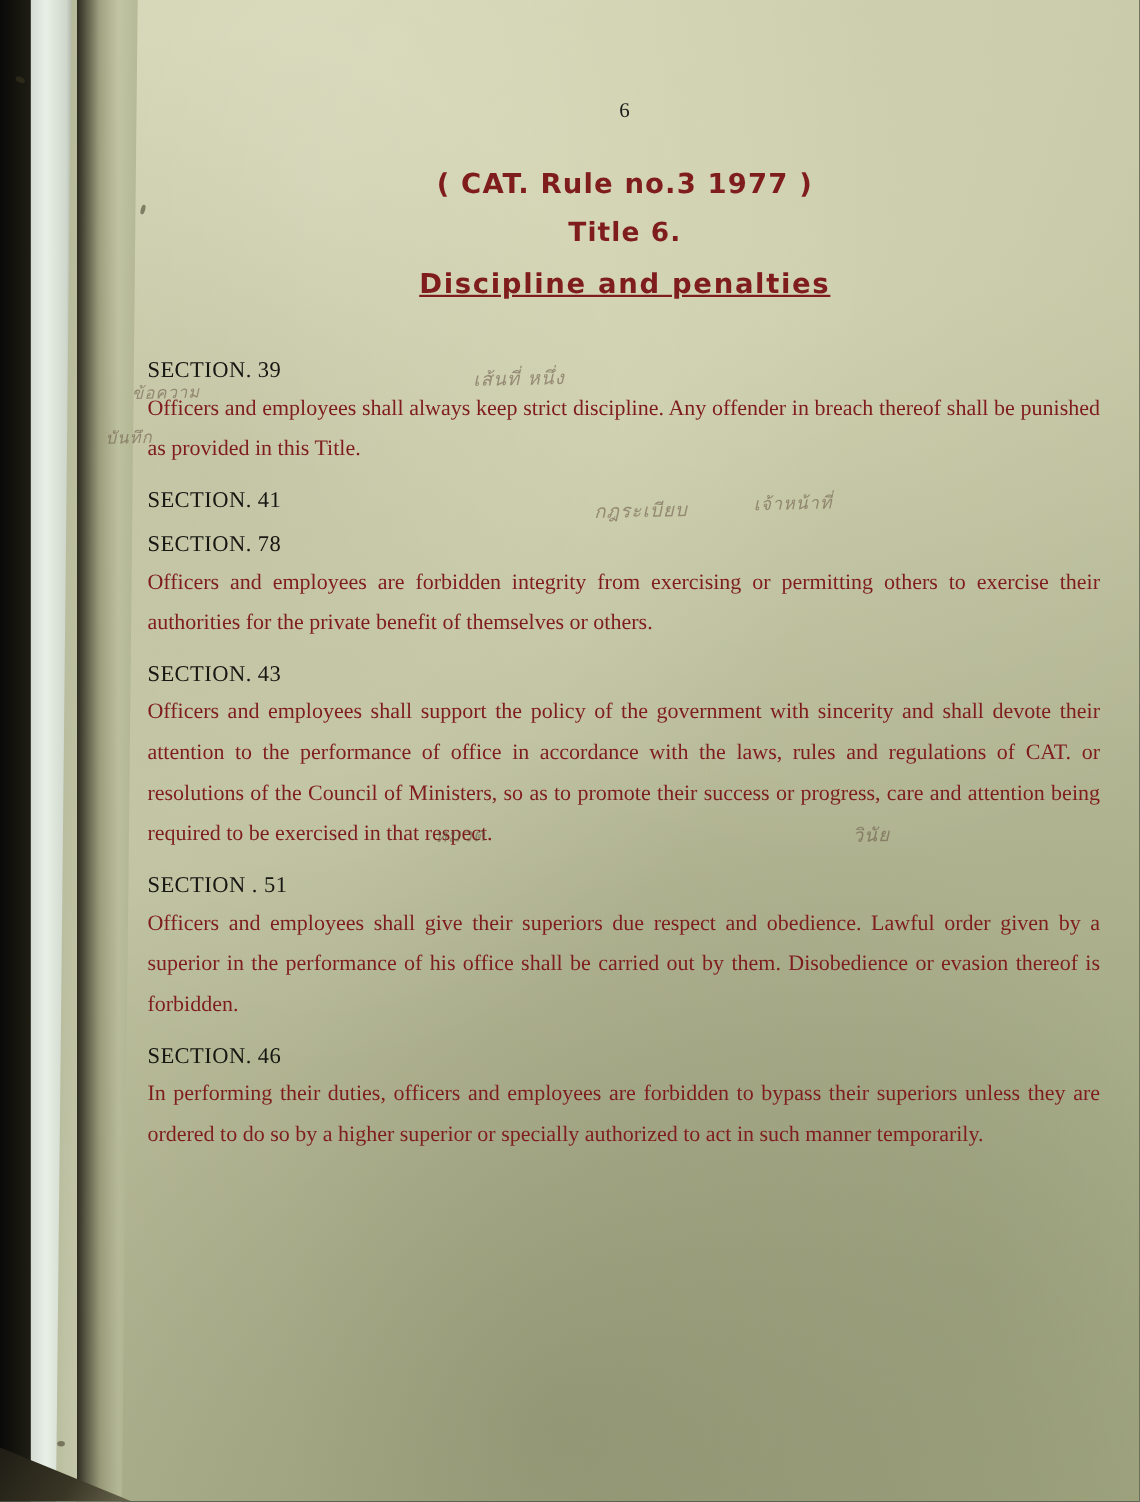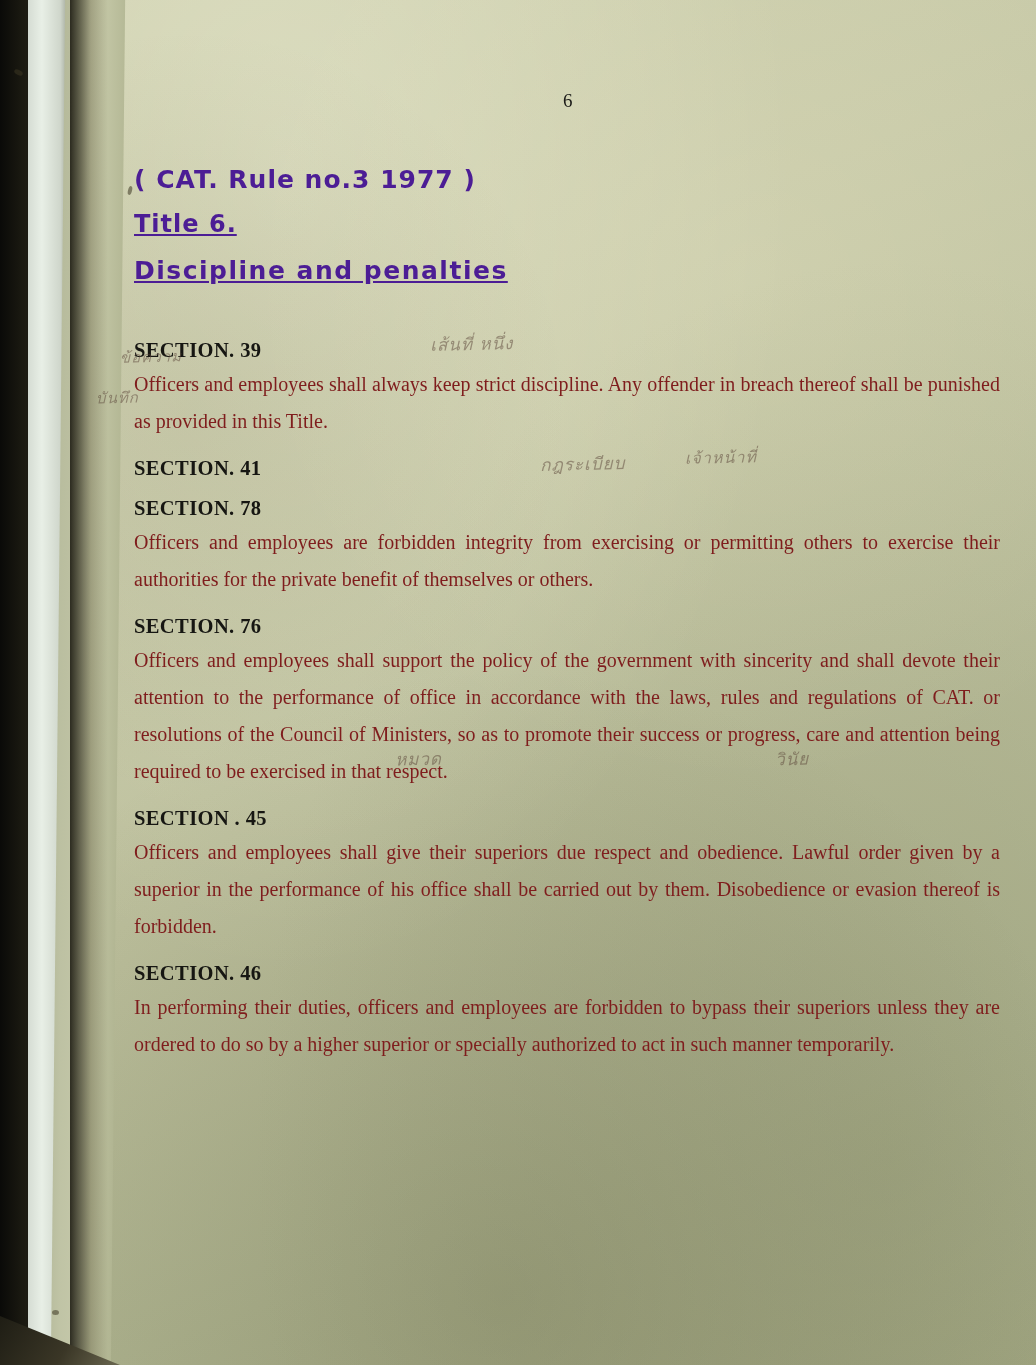--- a/index.html
+++ b/index.html
@@ -88,48 +88,47 @@
   }
 
   .folio {
     text-align: center;
     font-size: 19px;
     margin-top: 90px;
     letter-spacing: .5px;
   }
 
   .head-block {
-    text-align: left;
-    margin-top: 53px;
+    text-align: center;
+    margin-top: 40px;
     font-family: "DejaVu Sans", sans-serif;
     font-weight: bold;
-    color: #4c1d95;
+    color: #7f1d1d;
   }
   .head-line1 {
     font-size: 25px;
     letter-spacing: 1px;
   }
   .head-line2 {
     font-size: 24px;
     margin-top: 16px;
     letter-spacing: 1px;
-    text-decoration: underline;
   }
   .head-line3 {
     font-size: 25px;
     margin-top: 18px;
     letter-spacing: 1.5px;
     text-decoration: underline;
   }
 
   .body-block { margin-top: 54px; }
 
   .sec-label {
     font-size: 20.5px;
-    font-weight: bold;
+    font-weight: normal;
     letter-spacing: .4px;
     margin-top: 17px;
     margin-bottom: 4px;
     color: #161612;
   }
   .sec-para {
     font-size: 20px;
     line-height: 37px;
     text-align: justify;
     text-justify: inter-word;
@@ -203,27 +202,27 @@
       <div>
         <div class="sec-label">SECTION. 41</div>
       </div>
 
       <div>
         <div class="sec-label">SECTION. 78</div>
         <p class="sec-para">Officers and employees are forbidden integrity from exercising or permitting others to exercise their authorities for the private benefit of themselves or others.</p>
       </div>
 
       <div>
-        <div class="sec-label">SECTION. 76</div>
+        <div class="sec-label">SECTION. 43</div>
         <p class="sec-para">Officers and employees shall support the policy of the government with sincerity and shall devote their attention to the performance of office in accordance with the laws, rules and regulations of CAT. or resolutions of the Council of Ministers, so as to promote their success or progress, care and attention being required to be exercised in that respect.</p>
       </div>
 
 
       <div>
-        <div class="sec-label">SECTION . 45</div>
+        <div class="sec-label">SECTION . 51</div>
         <p class="sec-para">Officers and employees shall give their superiors due respect and obedience. Lawful order given by a superior in the performance of his office shall be carried out by them. Disobedience or evasion thereof is forbidden.</p>
       </div>
 
       <div>
         <div class="sec-label">SECTION. 46</div>
         <p class="sec-para">In performing their duties, officers and employees are forbidden to bypass their superiors unless they are ordered to do so by a higher superior or specially authorized to act in such manner temporarily.</p>
       </div>
 
     </div>
   </div>

